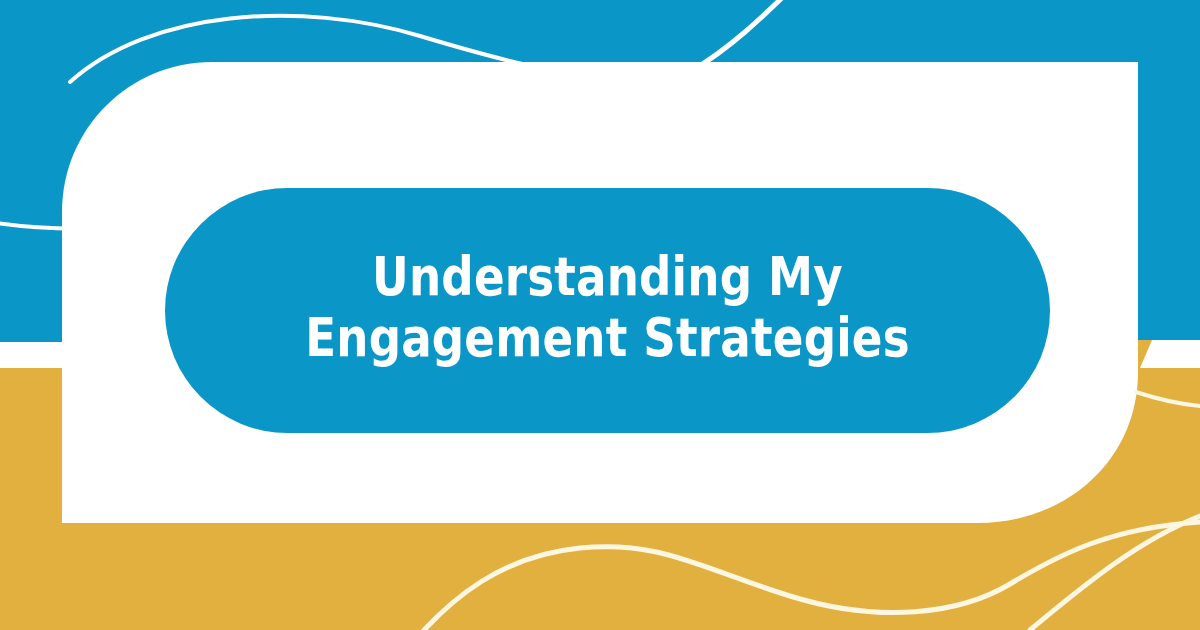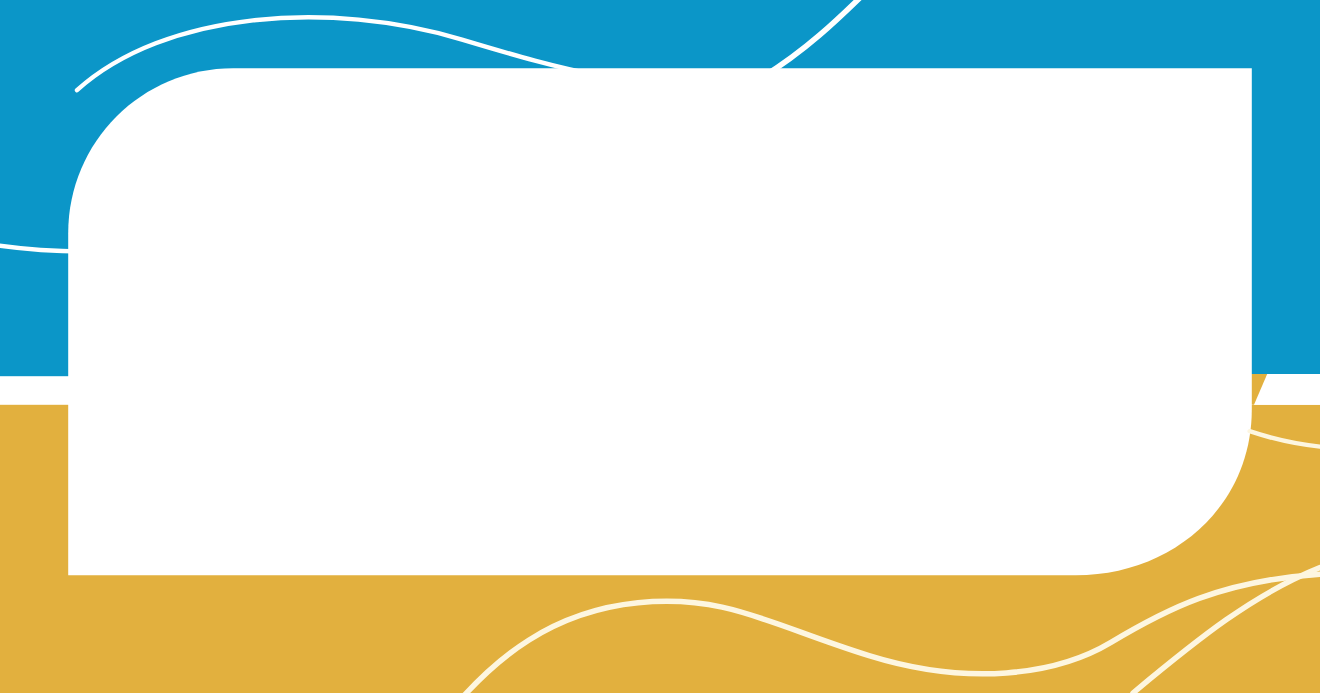--- a/index.html
+++ b/index.html
@@ -82,14 +82,17 @@
              L 62 523
              Z" fill="#ffffff"></path>
 
     <path d="M 415 640 C 450 600 500 556 580 548 C 660 540 700 568 790 596
              C 880 624 960 614 1010 584 C 1060 554 1110 528 1200 522" fill="none" stroke="#fdf6e0" stroke-width="5" stroke-linecap="round"></path>
     <path d="M 1030 630 C 1090 580 1140 540 1200 516" fill="none" stroke="#fdf6e0" stroke-width="5" stroke-linecap="round"></path>
     <path d="M 1136 392 C 1160 400 1180 404 1200 406" fill="none" stroke="#fdf6e0" stroke-width="4" stroke-linecap="round"></path>
     <path d="M 1124 372 C 1150 378 1175 382 1200 384" fill="none" stroke="#fdf6e0" stroke-width="0"></path>
   </svg>
 
+  <div id="title-pill" style="background:#0b96c8;">
+    <div id="title-text" style="color: rgb(255, 255, 255);">Understanding My Engagement Strategies</div>
+  </div>
 
 </div>
 
 </body></html>

